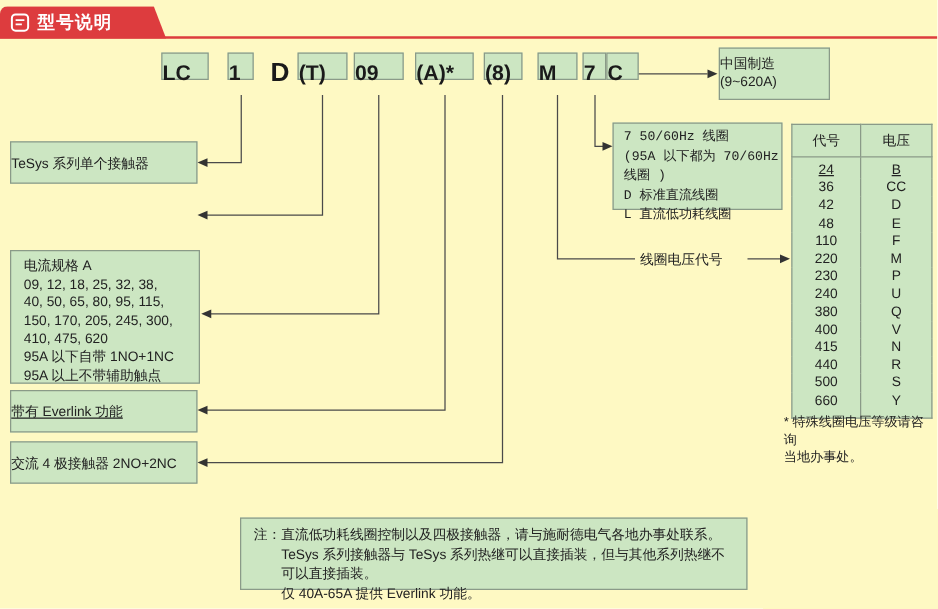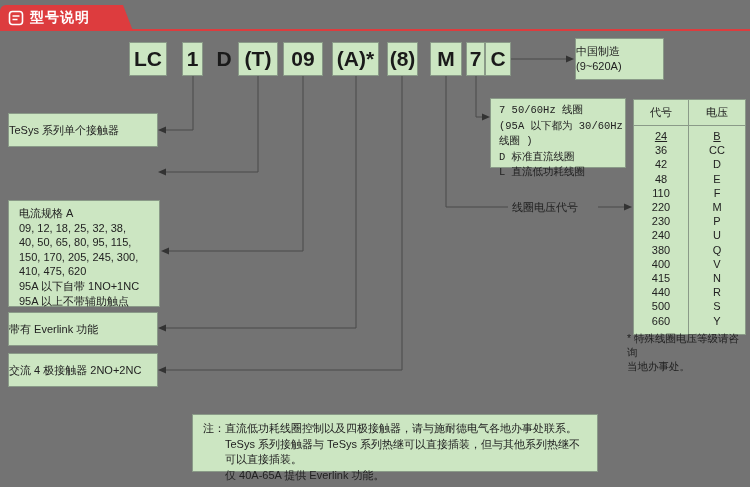--- a/index.html
+++ b/index.html
@@ -1,36 +1,36 @@
 <!DOCTYPE html>
 <html><head>
 <meta charset="utf-8">
 <style>
   html,body{margin:0;padding:0;background:#fff;}
   #stage{
-    position:relative;width:750px;height:487px;background:#737373;
+    position:relative;width:750px;height:487px;background:#fef9c3;
     font-family:"Liberation Sans","DejaVu Sans",sans-serif;color:#222;
     overflow:hidden;
   }
   
   #ribbon{
     position:absolute;left:0;top:5px;width:133px;height:26px;background:#dd3c3e;
     clip-path:polygon(0 0,123px 0,133px 100%,0 100%);
     border-radius:6px 0 0 0;display:flex;align-items:center;
   }
   #ribbon .ttl{color:#fff;font-weight:bold;font-size:14px;margin-left:6px;letter-spacing:1px;}
   #ribbon .doc-ic{margin-left:8px;display:flex;}
   #rule{position:absolute;left:0;top:29px;width:750px;height:2px;background:#dd3c3e;}
 
   .gbox{
     position:absolute;background:#cce6c2;border:1px solid #8a9a88;box-sizing:border-box;
   }
   .code-seg{
-    top:42px;height:34px;line-height:32px;text-align:center;
-    font-weight:bold;font-size:21px;color:#1a1a1a;
+    top:42px;height:22px;line-height:32px;
+    font-weight:bold;font-size:17px;color:#1a1a1a;
   }
   .code-plain{
     position:absolute;top:42px;height:34px;line-height:34px;text-align:center;
     font-weight:bold;font-size:21px;color:#1a1a1a;
   }
   .leftbox{
     left:8px;width:150px;height:34px;display:flex;align-items:center;
     font-size:11px;
   }
   .multiline{font-size:11px;line-height:14.6px;padding:5px 0 0 10px;}
@@ -93,26 +93,26 @@
   <div class="gbox leftbox" style="top:113px;">TeSys 系列单个接触器</div>
   <div class="gbox multiline" style="left:8px;top:200px;width:152px;height:107px;">
     <div>电流规格 A</div>
     <div>09, 12, 18, 25, 32, 38,</div>
     <div>40, 50, 65, 80, 95, 115,</div>
     <div>150, 170, 205, 245, 300,</div>
     <div>410, 475, 620</div>
     <div>95A 以下自带 1NO+1NC</div>
     <div>95A 以上不带辅助触点</div>
   </div>
-  <div class="gbox leftbox" style="top:312px;">带有 Everlink 功能</div>
+  <div class="gbox leftbox" style="top:312px;text-decoration:underline;">带有 Everlink 功能</div>
   <div class="gbox leftbox" style="top:353px;">交流 4 极接触器 2NO+2NC</div>
 
   <div class="gbox" id="coil-box">
     <div>7 50/60Hz 线圈</div>
-    <div>(95A 以下都为 30/60Hz 线圈 )</div>
+    <div>(95A 以下都为 70/60Hz 线圈 )</div>
     <div>D 标准直流线圈</div>
     <div>L 直流低功耗线圈</div>
   </div>
 
   <div id="coil-voltage-label">线圈电压代号</div>
 
   <table id="vtable">
     <tbody>
         <tr>
       <th>代号</th>

